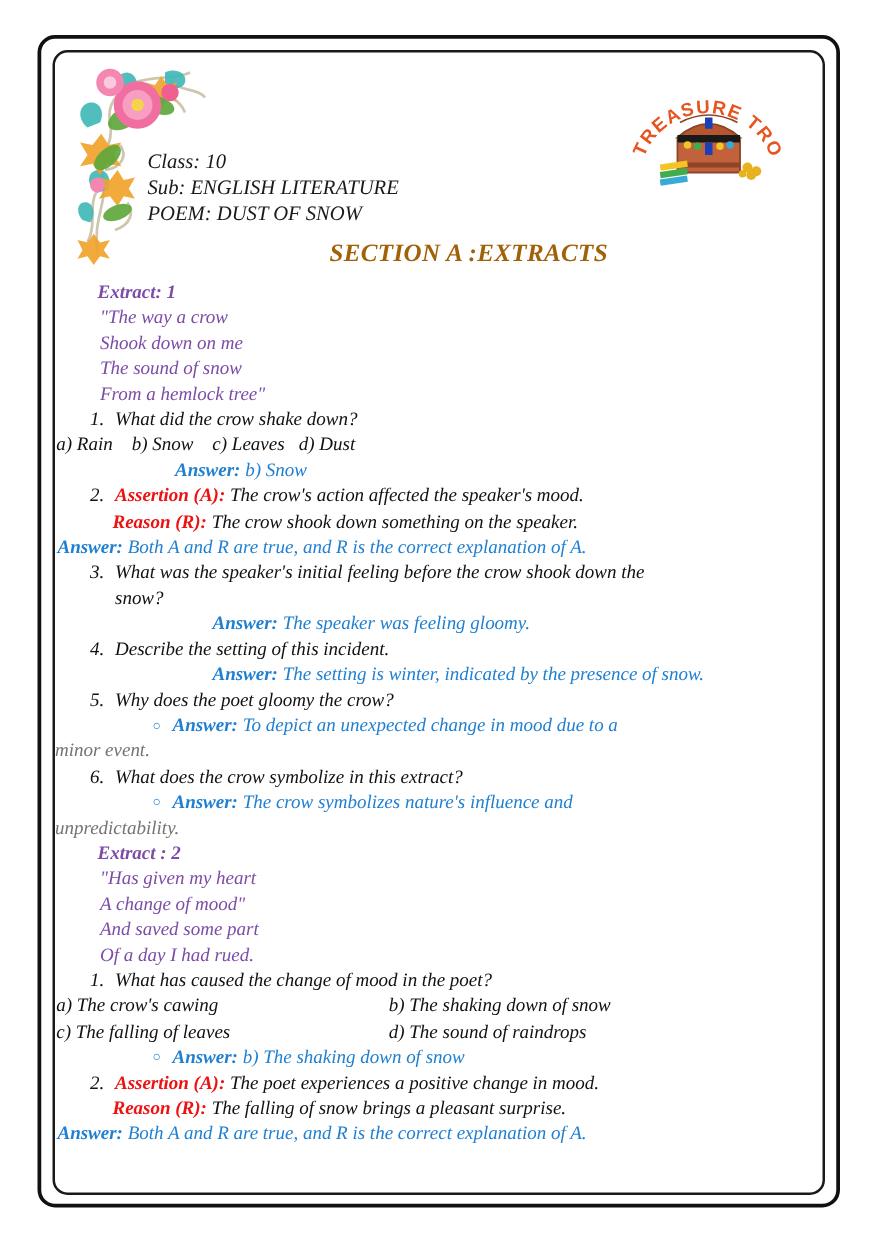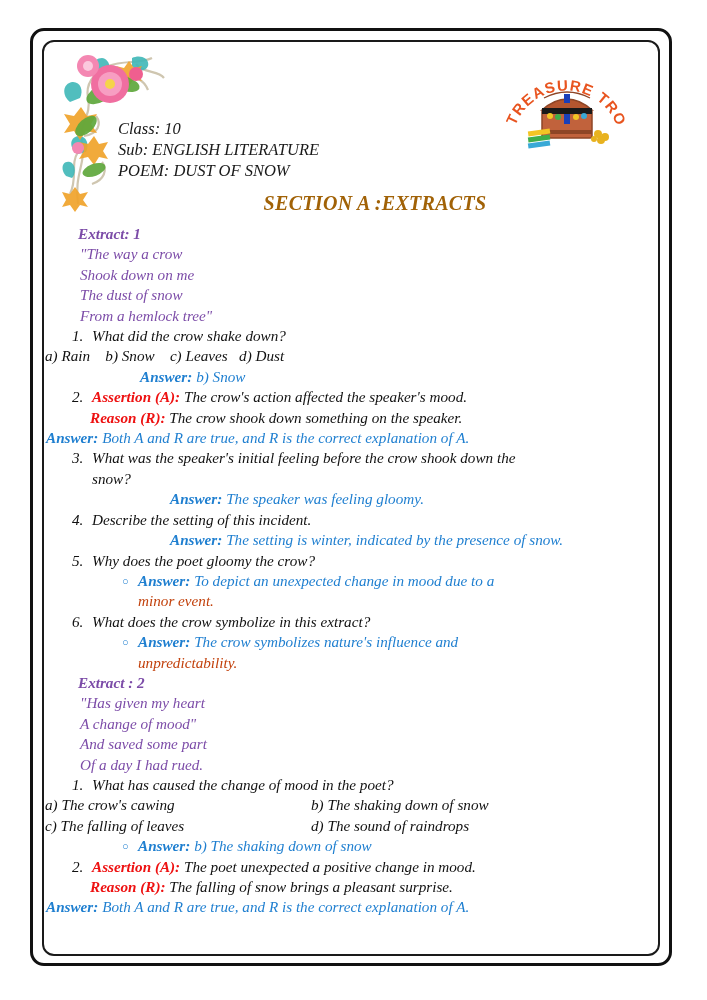--- a/index.html
+++ b/index.html
@@ -136,21 +136,21 @@
     position: relative;
   }
   .bullet-mark {
     display: inline-block;
     width: 16px;
     color: #1f7fd0;
     font-style: normal;
     font-size: 11px;
     vertical-align: 1px;
   }
-  .bullet-cont { padding-left: 94px; color: #c2410c; }
+  .bullet-cont { color: #737373; }
   .q3wrap { padding-left: 48px; }
 </style>
 </head>
 <body>
 
 <div id="frame-outer"></div>
 <div id="frame-inner"></div>
 
 <div id="page">
 
@@ -236,21 +236,21 @@
     <div>POEM: DUST OF SNOW</div>
   </div>
 
   <div id="section-heading">SECTION A :EXTRACTS</div>
 
   <div id="body-flow">
 
     <div class="line extract-label">Extract: 1</div>
     <div class="line poem-line">"The way a crow</div>
     <div class="line poem-line">Shook down on me</div>
-    <div class="line poem-line">The dust of snow</div>
+    <div class="line poem-line">The sound of snow</div>
     <div class="line poem-line">From a hemlock tree"</div>
 
     <div class="line qline"><span class="qnum">1.</span><span>What did the crow shake down?</span></div>
     <div class="line mcq-row">
       <span>a) Rain</span>&nbsp;&nbsp;&nbsp;
       <span>b) Snow</span>&nbsp;&nbsp;&nbsp;
       <span>c) Leaves</span>&nbsp;&nbsp;
       <span>d) Dust</span>
     </div>
     <div class="line ans-indent-1"><span class="ans-label">Answer:</span> <span>b) Snow</span></div>
@@ -278,18 +278,18 @@
     <div class="line poem-line">"Has given my heart</div>
     <div class="line poem-line">A change of mood"</div>
     <div class="line poem-line">And saved some part</div>
     <div class="line poem-line">Of a day I had rued.</div>
 
     <div class="line qline"><span class="qnum">1.</span><span>What has caused the change of mood in the poet?</span></div>
     <div class="line mcq-row"><span class="mcq-col-a">a) The crow's cawing</span><span>b) The shaking down of snow</span></div>
     <div class="line mcq-row"><span class="mcq-col-a">c) The falling of leaves</span><span>d) The sound of raindrops</span></div>
     <div class="line bullet-row"><span class="bullet-mark">○</span><span class="ans-label">Answer:</span> <span>b) The shaking down of snow</span></div>
 
-    <div class="line assert-line"><span class="qnum">2.</span><span class="red">Assertion (A):</span> <span>The poet unexpected a positive change in mood.</span></div>
+    <div class="line assert-line"><span class="qnum">2.</span><span class="red">Assertion (A):</span> <span>The poet experiences a positive change in mood.</span></div>
     <div class="line reason-line"><span class="red">Reason (R):</span> <span>The falling of snow brings a pleasant surprise.</span></div>
     <div class="line ans-flush"><span class="ans-label">Answer:</span> <span>Both A and R are true, and R is the correct explanation of A.</span></div>
 
   </div>
 </div>
 
 </body></html>

